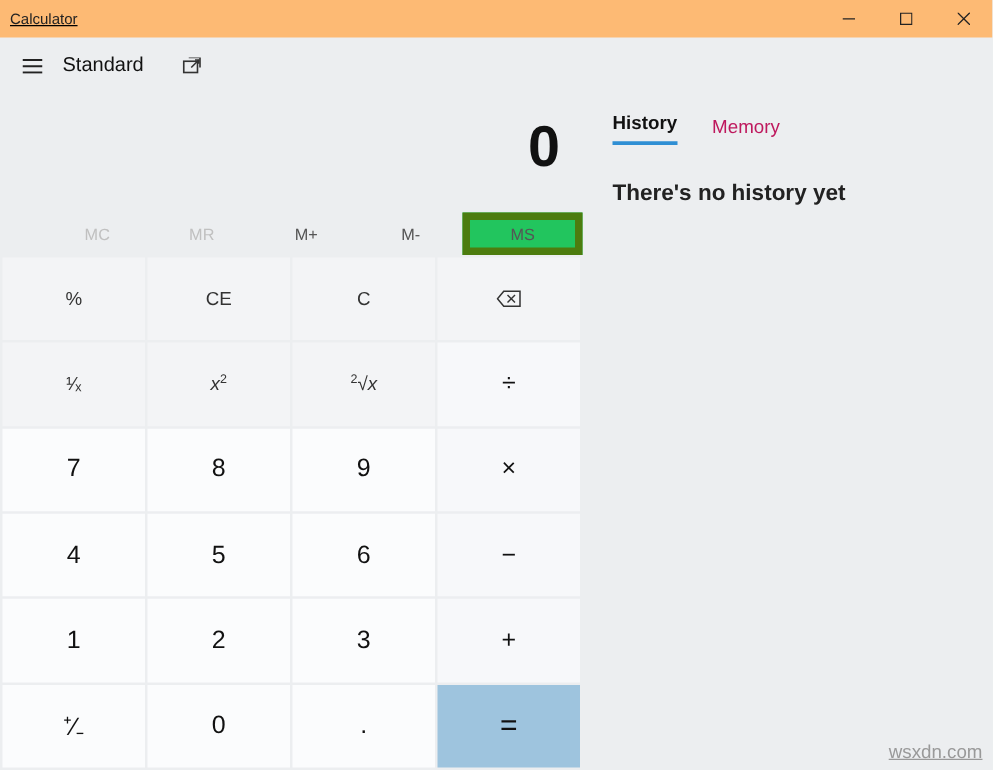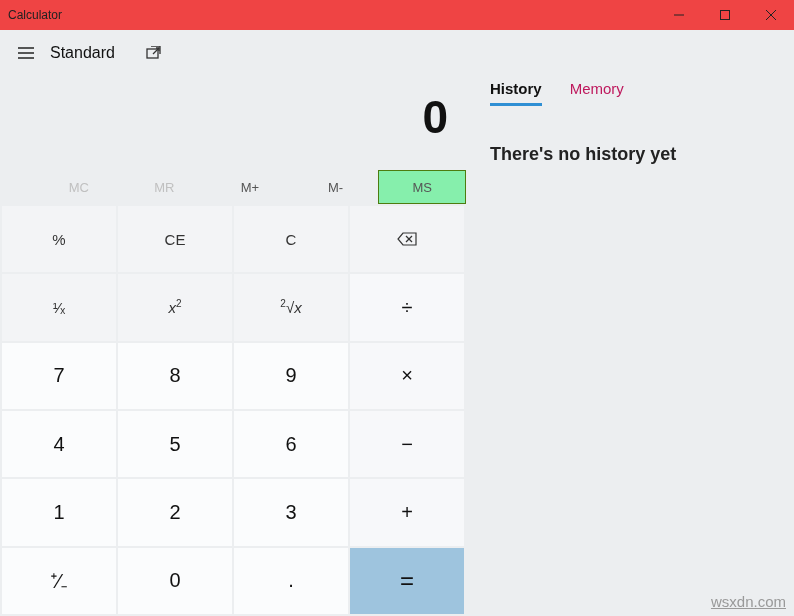--- a/index.html
+++ b/index.html
@@ -1,40 +1,40 @@
 <!DOCTYPE html>
 <html><head>
 <meta charset="utf-8">
 <style>
   * { box-sizing: border-box; margin: 0; padding: 0; font-family: "Segoe UI", Arial, sans-serif; }
   html, body { width: 794px; height: 616px; overflow: hidden; background: #eef0f2; }
   .app { width: 794px; height: 616px; background: #eceef0; position: relative; display: flex; flex-direction: column; }
-  .titlebar { height: 30px; display: flex; align-items: center; background: #ef4444; }
+  .titlebar { height: 30px; display: flex; align-items: center; background: #fdba74; text-decoration: underline; }
   .titlebar .title { font-size: 12px; color: #222; padding-left: 8px; flex: 1; }
   .win-controls { display: flex; }
   .win-btn { width: 46px; height: 30px; display: flex; align-items: center; justify-content: center; color: #222; }
   .win-btn svg { display: block; }
   .header { display: flex; align-items: center; height: 46px; padding: 0 6px; }
   .hamburger { width: 40px; height: 40px; display: flex; align-items: center; justify-content: center; }
   .mode-title { font-size: 16px; font-weight: 500; color: #111; margin-left: 4px; }
   .atop-btn { width: 40px; height: 40px; display: flex; align-items: center; justify-content: center; margin-left: 18px; }
   .body-row { flex: 1; display: flex; }
   .calc-col { width: 466px; display: flex; flex-direction: column; }
   .side-col { flex: 1; display: flex; flex-direction: column; padding-top: 0; }
-  .tabs { display: flex; gap: 28px; padding: 4px 0 0 24px; height: 40px; align-items: flex-start; }
+  .tabs { display: flex; gap: 28px; padding: 4px 0 0 24px; height: 40px; align-items: flex-end; }
   .tab { font-size: 15px; color: #be185d; padding-bottom: 6px; }
   .tab.active { color: #111; font-weight: 600; border-bottom: 3px solid #2f8fd4; }
   .history-empty { padding: 28px 24px; color: #222; font-size: 18px; font-weight: 600; }
   .watermark { position: absolute; right: 8px; bottom: 6px; font-size: 15px; color: #999; text-decoration: underline; }
   .display { height: 72px; display: flex; align-items: flex-end; justify-content: flex-end; padding: 0 18px 4px 0; }
   .display-value { font-size: 46px; font-weight: 600; color: #111; }
   .mem-row { display: flex; height: 34px; margin-top: 22px; margin-left: 36px; }
   .mem-btn { flex: 1; display: flex; align-items: center; justify-content: center; font-size: 13px; color: #555; }
   .mem-btn.disabled { color: #c0c0c0; }
-  .mem-btn.bordered { border: 1px solid #4d7c0f; background: #86efac; }
+  .mem-btn.bordered { border: 6px solid #4d7c0f; background: #22c55e; }
   .keypad { flex: 1; display: grid; grid-template-columns: repeat(4, 1fr); grid-auto-rows: 1fr; gap: 2px; padding: 2px; }
   .key { display: flex; align-items: center; justify-content: center; font-size: 16px; color: #111; background: #f3f4f6; border: none; }
   .key.fn { background: #f3f4f6; font-size: 15px; color: #333; }
   .key.op { background: #f7f8fa; font-size: 20px; }
   .key.num { background: #fbfcfd; font-size: 20px; font-weight: 500; }
   .key.equals { background: #9ec4de; font-size: 24px; }
   .key sup { font-size: 10px; vertical-align: super; }
 </style>
 </head>
 <body>

